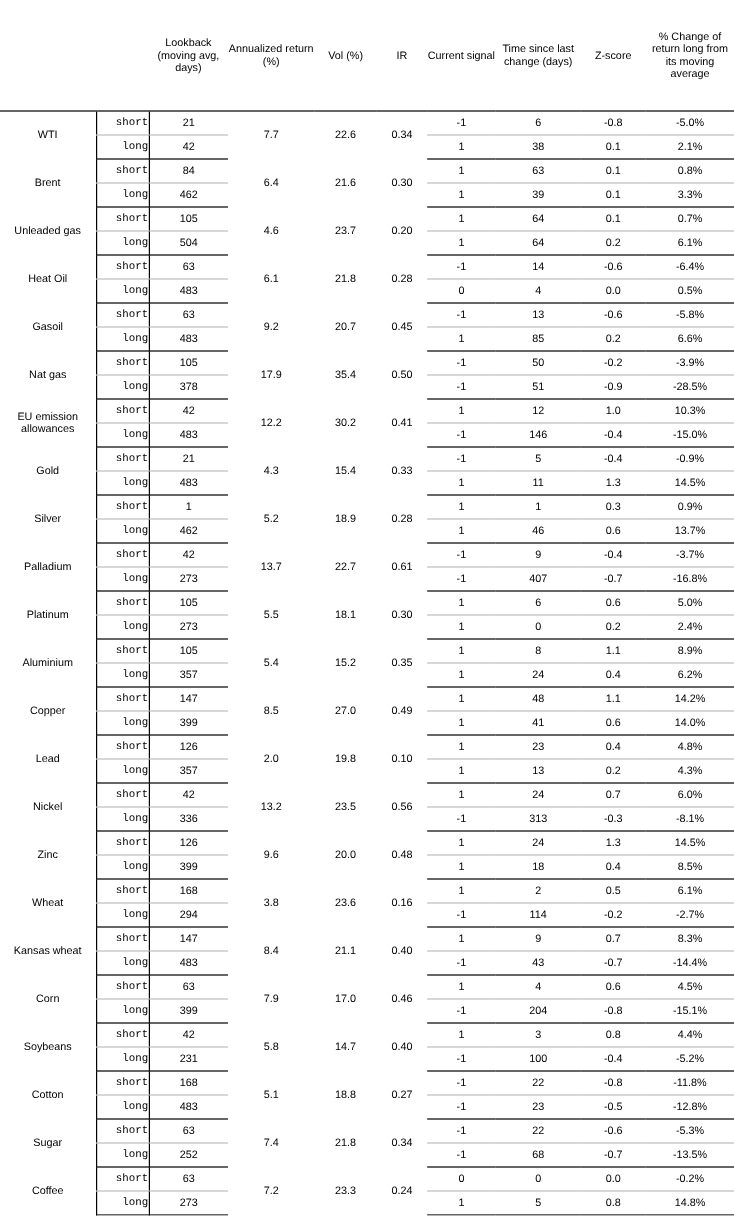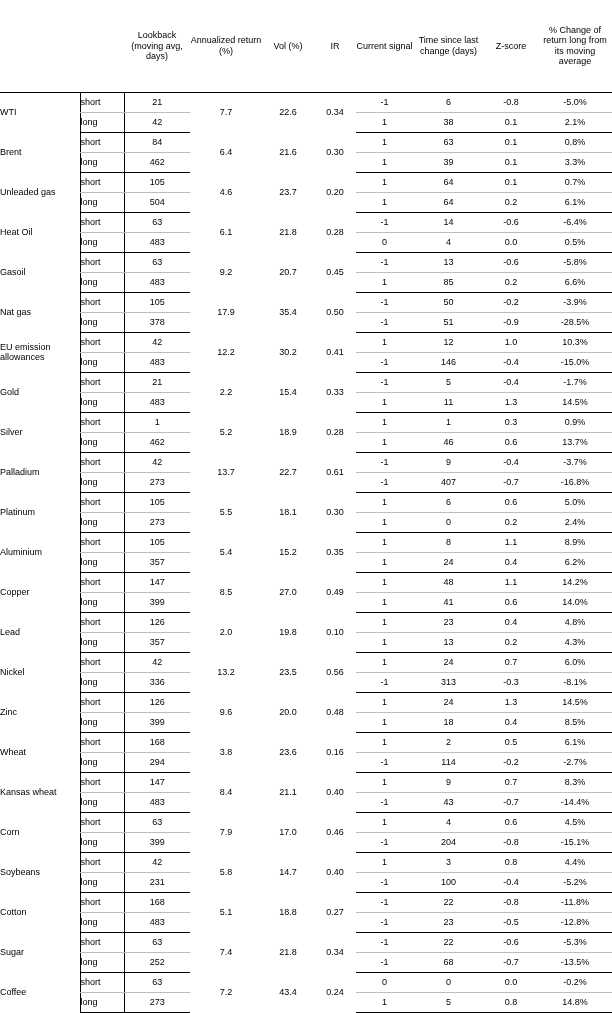--- a/index.html
+++ b/index.html
@@ -55,29 +55,30 @@
   col.c-look   { width: 66px; }
   col.c-ann    { width: 72px; }
   col.c-vol    { width: 52px; }
   col.c-ir     { width: 42px; }
   col.c-sig    { width: 57px; }
   col.c-time   { width: 71px; }
   col.c-z      { width: 54px; }
   col.c-chg    { width: 74px; }
 
   td.name {
-    text-align: left;
+    text-align: center;
     padding-left: 4px;
     font-size: 9.5px;
   }
   td.term {
-    text-align: left;
+    text-align: right;
     padding-left: 6px;
     border-left: 1.2px solid #000;
     border-right: 1.2px solid #000;
+    font-family: Liberation Mono, monospace;
   }
   td.num { text-align: center; }
   td.cell { height: 19px; }
 
   
   tr.short td.sep-under {
     border-bottom: 0.8px solid #bdbdbd;
   }
   
   tr.grp-end td {
@@ -260,27 +261,27 @@
           <td class="num cell">483</td>
           <td class="num cell">-1</td>
           <td class="num cell">146</td>
           <td class="num cell">-0.4</td>
           <td class="num cell">-15.0%</td>
         </tr>
         <tr class="short">
           <td class="name cell" rowspan="2">Gold</td>
           <td class="term cell sep-under">short</td>
           <td class="num cell sep-under">21</td>
-          <td class="num cell merged" rowspan="2">2.2</td>
+          <td class="num cell merged" rowspan="2">4.3</td>
           <td class="num cell merged" rowspan="2">15.4</td>
           <td class="num cell merged" rowspan="2">0.33</td>
           <td class="num cell sep-under">-1</td>
           <td class="num cell sep-under">5</td>
           <td class="num cell sep-under">-0.4</td>
-          <td class="num cell sep-under">-1.7%</td>
+          <td class="num cell sep-under">-0.9%</td>
         </tr>
         <tr class="grp-end">
           <td class="term cell">long</td>
           <td class="num cell">483</td>
           <td class="num cell">1</td>
           <td class="num cell">11</td>
           <td class="num cell">1.3</td>
           <td class="num cell">14.5%</td>
         </tr>
         <tr class="short">
@@ -561,21 +562,21 @@
           <td class="num cell">-1</td>
           <td class="num cell">68</td>
           <td class="num cell">-0.7</td>
           <td class="num cell">-13.5%</td>
         </tr>
         <tr class="short">
           <td class="name cell" rowspan="2">Coffee</td>
           <td class="term cell sep-under">short</td>
           <td class="num cell sep-under">63</td>
           <td class="num cell merged" rowspan="2">7.2</td>
-          <td class="num cell merged" rowspan="2">43.4</td>
+          <td class="num cell merged" rowspan="2">23.3</td>
           <td class="num cell merged" rowspan="2">0.24</td>
           <td class="num cell sep-under">0</td>
           <td class="num cell sep-under">0</td>
           <td class="num cell sep-under">0.0</td>
           <td class="num cell sep-under">-0.2%</td>
         </tr>
         <tr class="sect-end">
           <td class="term cell">long</td>
           <td class="num cell">273</td>
           <td class="num cell">1</td>

